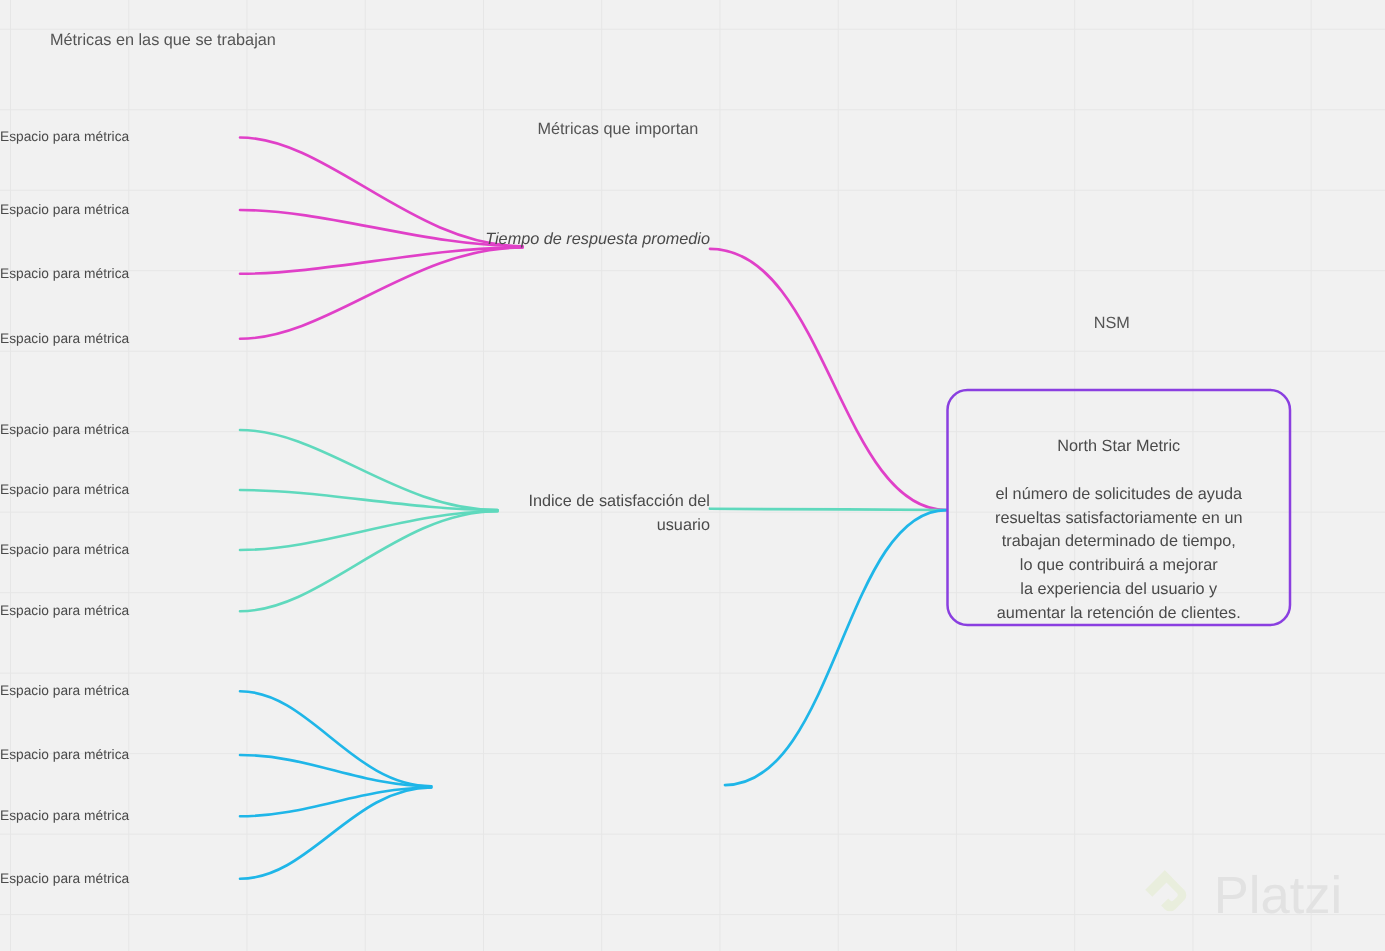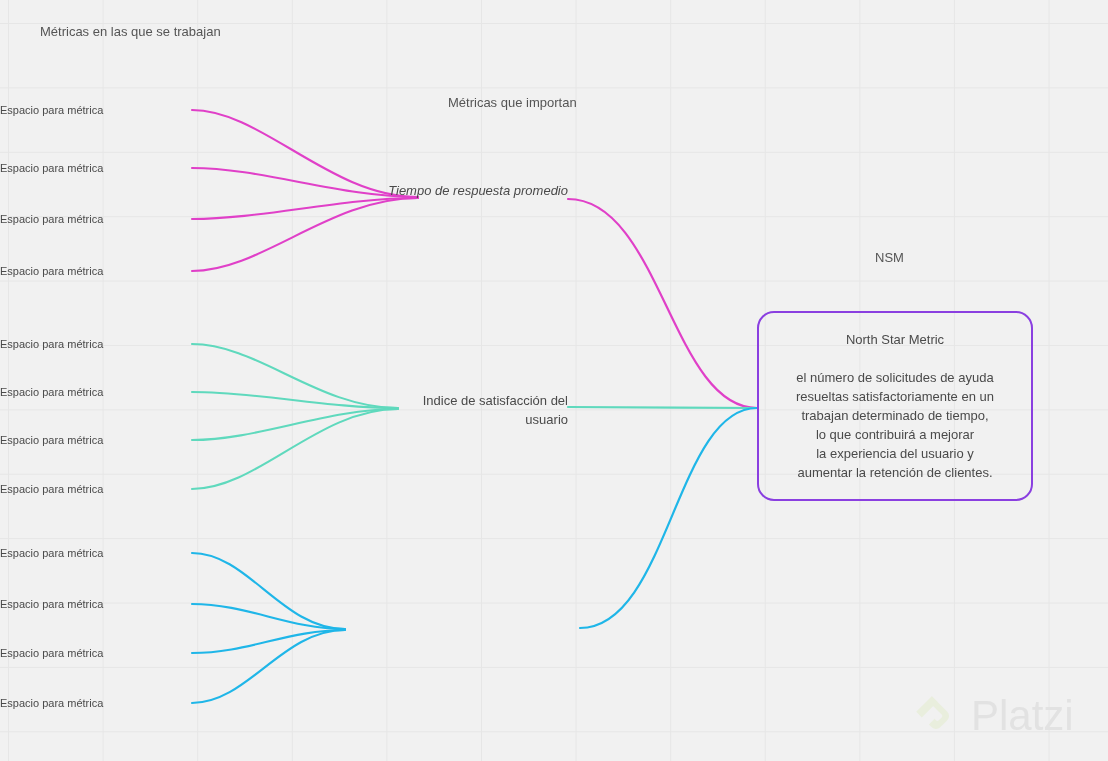--- a/index.html
+++ b/index.html
@@ -60,21 +60,21 @@
     top: 311px;
     width: 276px;
     height: 190px;
     box-sizing: border-box;
     border: 2px solid #8a3fe0;
     border-radius: 17px;
     background: transparent;
     display: flex;
     flex-direction: column;
     align-items: center;
-    justify-content: center;
+    justify-content: flex-end;
   }
   #nsm-title {
     color: #4a4a4a;
     font-size: 13px;
     line-height: 19px;
     text-align: center;
     margin-bottom: 19px;
   }
   #nsm-body {
     color: #4a4a4a;
@@ -129,21 +129,21 @@
       <path d="M192,703 C248,703 282,630 345,630"></path>
     </g>
 
     <path d="M568,199 C660,199 672,408 757,408" stroke="#e040c8" stroke-width="2.2" fill="none" stroke-linecap="round"></path>
     <path d="M568,407 C660,407 680,408 757,408" stroke="#5fd9bd" stroke-width="2.2" fill="none" stroke-linecap="round"></path>
     <path d="M580,628 C668,628 676,408 757,408" stroke="#1fb6e8" stroke-width="2.2" fill="none" stroke-linecap="round"></path>
   </svg>
 
   <div class="col-header" style="left:40px; top:22px;">Métricas en las que se trabajan</div>
 
-  <div class="col-header" style="left:448px; top:93px;">Métricas que importan</div>
+  <div class="col-header" style="left:430px; top:93px;">Métricas que importan</div>
 
   <div class="col-header" style="left:875px; top:204px;margin-top:44px;">NSM</div>
 
   <div class="leaf-label" style="left:0px; top:101px;">Espacio para métrica</div>
   <div class="leaf-label" style="left:0px; top:159px;">Espacio para métrica</div>
   <div class="leaf-label" style="left:0px; top:210px;">Espacio para métrica</div>
   <div class="leaf-label" style="left:0px; top:262px;">Espacio para métrica</div>
 
   <div class="leaf-label" style="left:0px; top:335px;">Espacio para métrica</div>
   <div class="leaf-label" style="left:0px; top:383px;">Espacio para métrica</div>

